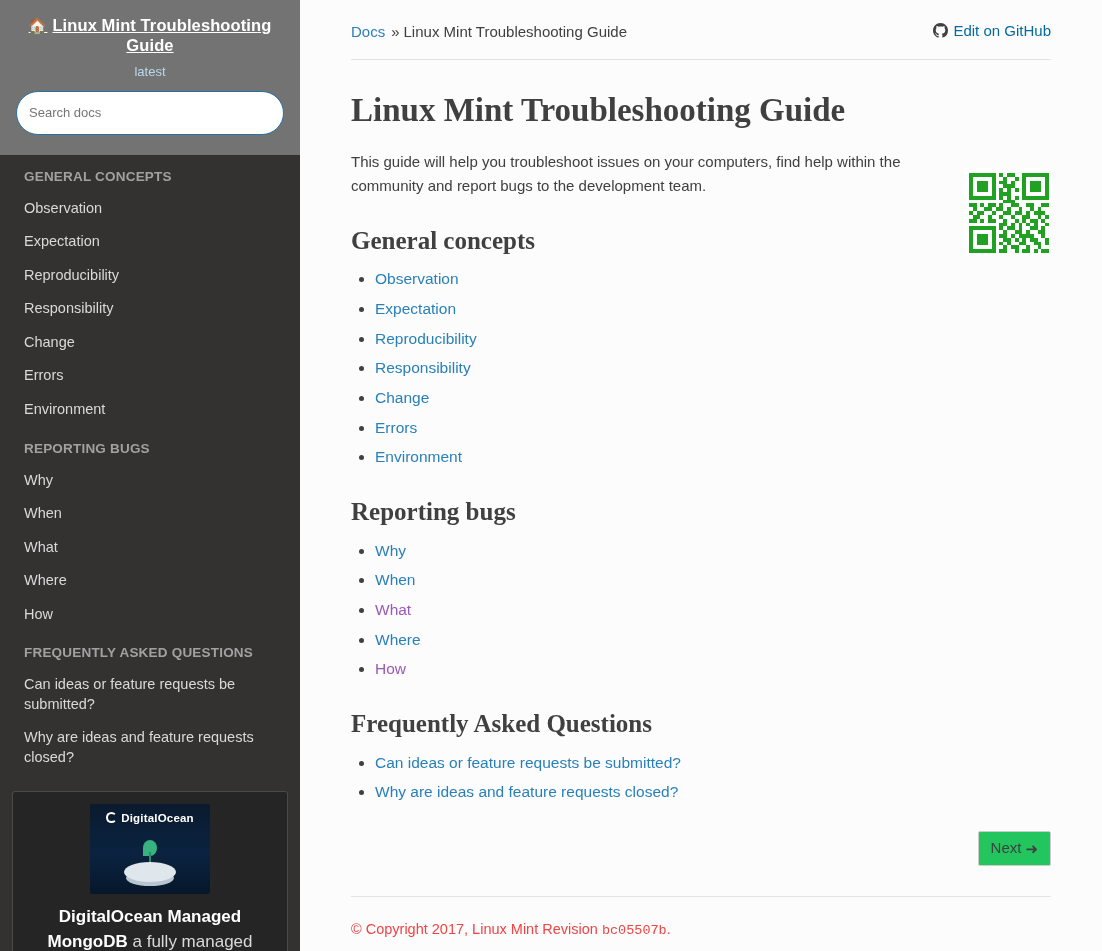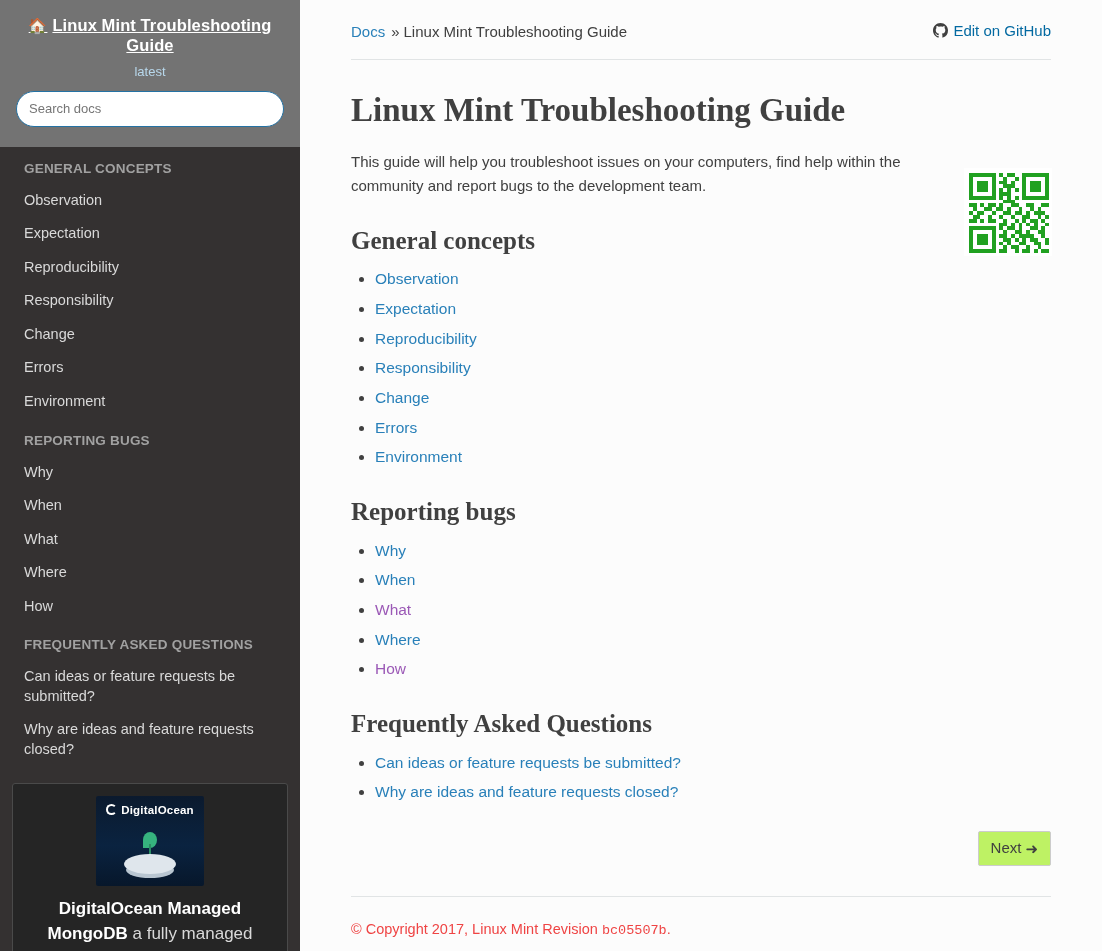--- a/index.html
+++ b/index.html
@@ -43,21 +43,21 @@
     font-size: 13px;
     text-align: center;
     display: block;
     margin-top: 8px;
   }
   .sb-search {
     margin-top: 12px;
   }
   .sb-search input {
     width: 268px;
-    height: 36px;
+    height: 44px;
     border-radius: 50px;
     border: 1px solid #2472a4;
     padding: 4px 12px;
     font-size: 13px;
     color: #555;
     outline: none;
     font-family: "Liberation Sans", sans-serif;
     background: #fff;
   }
   .sb-nav { padding: 0; }
@@ -82,21 +82,21 @@
   .ad-box {
     margin: 16px 12px 0 12px;
     width: 276px;
     background: #252525;
     border: 1px solid #4a4a4a;
     border-radius: 3px;
     text-align: center;
     padding: 12px 12px 10px 12px;
   }
   .ad-img {
-    width: 108px;
+    width: 120px;
     height: 90px;
     margin: 0 auto;
     background: linear-gradient(180deg, #0b1a2e 0%, #0a2340 55%, #07172b 100%);
     position: relative;
     overflow: hidden;
     border-radius: 2px;
   }
   .ad-brand {
     position: absolute;
     top: 8px; left: 0; right: 0;
@@ -231,21 +231,21 @@
   }
   ul.toc a.visited { color: #9b59b6; }
 
   .next-wrap {
     margin-top: 28px;
     display: flex;
     justify-content: flex-end;
   }
   .next-btn {
     display: inline-block;
-    background: #bef264;
+    background: #22c55e;
     border: 1px solid #ccc;
     border-radius: 2px;
     color: #404040;
     font-size: 15px;
     padding: 7px 12px;
     text-decoration: none;
     cursor: pointer;
     font-family: "Liberation Sans", sans-serif;
   }
   .arrow-icon { margin-left: 4px; vertical-align: -1px; }

